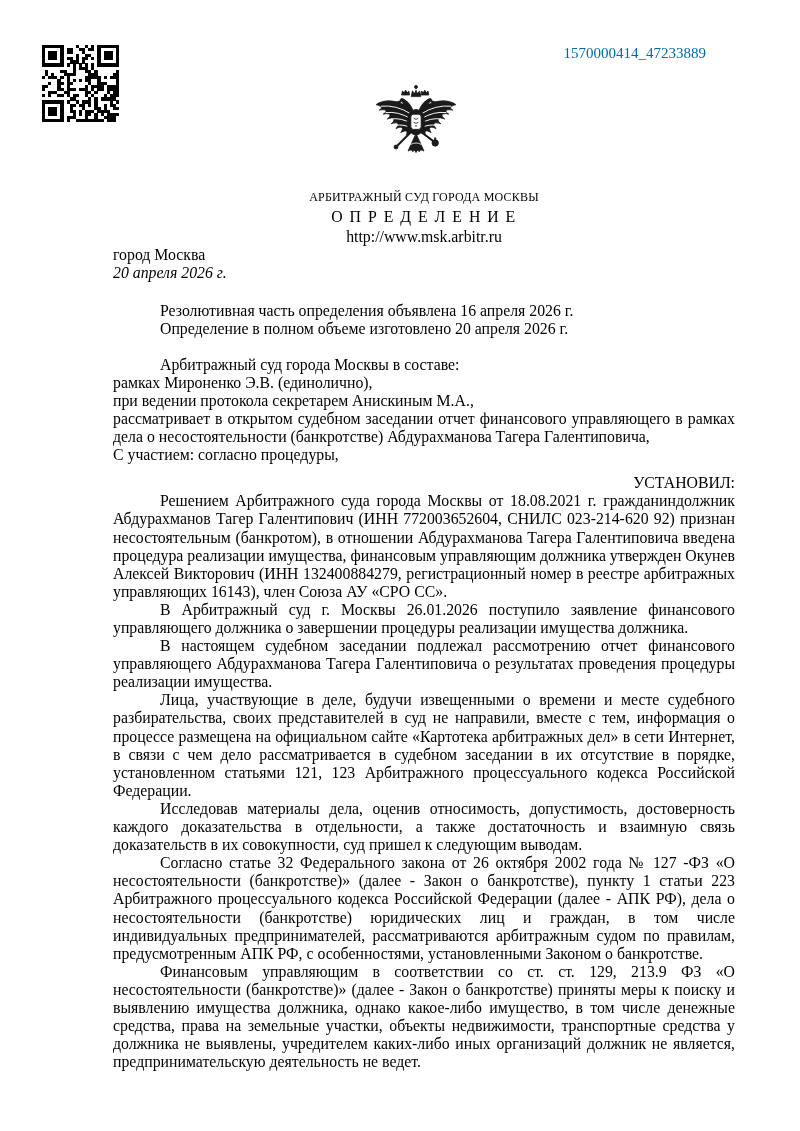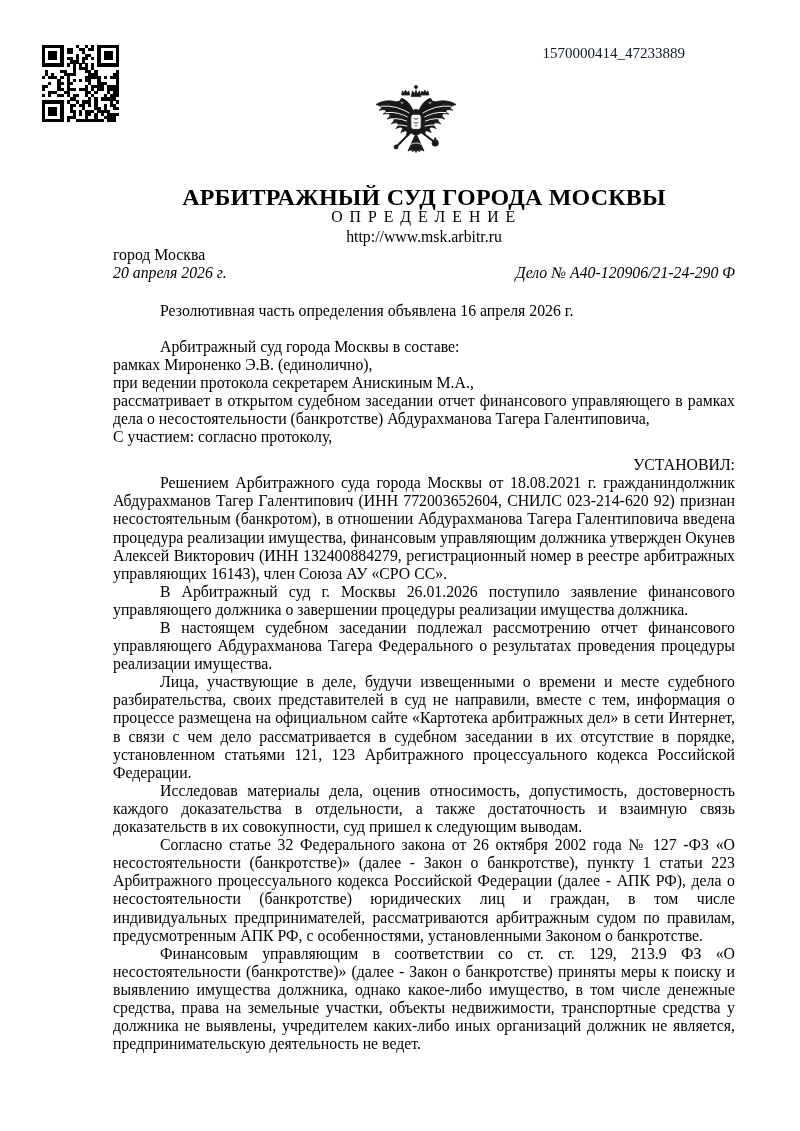--- a/index.html
+++ b/index.html
@@ -8,33 +8,33 @@
     width:800px; height:1131px;
     margin:0 auto;
     background:#ffffff;
     color:#000;
     font-family:"Liberation Serif","DejaVu Serif",serif;
     overflow:hidden;
   }
   .qr { position:absolute; left:42px; top:45px; width:77px; height:77px; }
   .qr svg { width:100%; height:100%; shape-rendering:crispEdges; }
   .stamp {
-    position:absolute; top:45px; right:115px;
-    font-size:15px; line-height:17px; color:#0f172a;
+    position:absolute; top:45px; right:94px;
+    font-size:15px; line-height:17px; color:#0369a1;
   }
   .emblem { position:absolute; left:368px; top:84px; width:96px; height:86px; }
   .emblem svg { width:100%; height:100%; }
 
   .content {
     position:absolute; left:113px; top:186px; width:622px;
     font-size:15.8px; line-height:18.1px;
   }
   p { margin:0; }
   .center { text-align:center; }
-  .court-name { font-size:24px; font-weight:bold; line-height:22px; letter-spacing:0.2px; }
+  .court-name { font-size:12px; font-weight:normal; line-height:22px; letter-spacing:0.2px; }
   .addr { line-height:20px; }
   .site { line-height:19px; }
   .doctype { line-height:18.5px; letter-spacing:1.5px; }
   .city { line-height:18.5px; }
   .meta-row { display:flex; justify-content:space-between; line-height:18.5px;font-style:italic; }
   .resolutive { margin-top:19px; }
   .block-gap { margin-top:18px; }
   .indent { text-indent:47px; }
   .just { text-align:justify; }
   .ustanovil { text-align:right; margin-top:10px; }
@@ -318,41 +318,41 @@
   </div>
 
   <div class="content">
 
     <p class="center court-name">АРБИТРАЖНЫЙ СУД ГОРОДА МОСКВЫ</p>
     <p class="center doctype">О П Р Е Д Е Л Е Н И Е</p>
     <p class="center site">http://www.msk.arbitr.ru</p>
     <p class="city">город Москва</p>
     <div class="meta-row">
       <span>20 апреля 2026 г.</span>
-      <span>Дело № А40-120906/21-24-290 Ф</span>
     </div>
 
     <div class="resolutive">
       <p class="indent">Резолютивная часть определения объявлена 16 апреля 2026 г.</p>
+      <p class="indent">Определение в полном объеме изготовлено 20 апреля 2026 г.</p>
     </div>
 
     <div class="block-gap">
       <p class="indent">Арбитражный суд города Москвы в составе:</p>
       <p>рамках Мироненко Э.В. (единолично),</p>
       <p>при ведении протокола секретарем Анискиным М.А.,</p>
       <p class="just">рассматривает в открытом судебном заседании отчет финансового управляющего в рамках дела о несостоятельности (банкротстве) Абдурахманова Тагера Галентиповича,</p>
-      <p>С участием: согласно протоколу,</p>
+      <p>С участием: согласно процедуры,</p>
     </div>
 
     <p class="ustanovil">УСТАНОВИЛ:</p>
 
     <div>
       <p class="just indent">Решением Арбитражного суда города Москвы от 18.08.2021 г. гражданиндолжник Абдурахманов Тагер Галентипович (ИНН 772003652604, СНИЛС 023-214-620 92) признан несостоятельным (банкротом), в отношении Абдурахманова Тагера Галентиповича введена процедура реализации имущества, финансовым управляющим должника утвержден Окунев Алексей Викторович (ИНН 132400884279, регистрационный номер в реестре арбитражных управляющих 16143), член Союза АУ «СРО СС».</p>
       <p class="just indent">В Арбитражный суд г. Москвы 26.01.2026 поступило заявление финансового управляющего должника о завершении процедуры реализации имущества должника.</p>
-      <p class="just indent">В настоящем судебном заседании подлежал рассмотрению отчет финансового управляющего Абдурахманова Тагера Федерального о результатах проведения процедуры реализации имущества.</p>
+      <p class="just indent">В настоящем судебном заседании подлежал рассмотрению отчет финансового управляющего Абдурахманова Тагера Галентиповича о результатах проведения процедуры реализации имущества.</p>
       <p class="just indent">Лица, участвующие в деле, будучи извещенными о времени и месте судебного разбирательства, своих представителей в суд не направили, вместе с тем, информация о процессе размещена на официальном сайте «Картотека арбитражных дел» в сети Интернет, в связи с чем дело рассматривается в судебном заседании в их отсутствие в порядке, установленном статьями 121, 123 Арбитражного процессуального кодекса Российской Федерации.</p>
       <p class="just indent">Исследовав материалы дела, оценив относимость, допустимость, достоверность каждого доказательства в отдельности, а также достаточность и взаимную связь доказательств в их совокупности, суд пришел к следующим выводам.</p>
       <p class="just indent">Согласно статье 32 Федерального закона от 26 октября 2002 года № 127 -ФЗ «О несостоятельности (банкротстве)» (далее - Закон о банкротстве), пункту 1 статьи 223 Арбитражного процессуального кодекса Российской Федерации (далее - АПК РФ), дела о несостоятельности (банкротстве) юридических лиц и граждан, в том числе индивидуальных предпринимателей, рассматриваются арбитражным судом по правилам, предусмотренным АПК РФ, с особенностями, установленными Законом о банкротстве.</p>
       <p class="just indent">Финансовым управляющим в соответствии со ст. ст. 129, 213.9 ФЗ «О несостоятельности (банкротстве)» (далее - Закон о банкротстве) приняты меры к поиску и выявлению имущества должника, однако какое-либо имущество, в том числе денежные средства, права на земельные участки, объекты недвижимости, транспортные средства у должника не выявлены, учредителем каких-либо иных организаций должник не является, предпринимательскую деятельность не ведет.</p>
     </div>
 
   </div>
 </div>
 
 </body></html>

